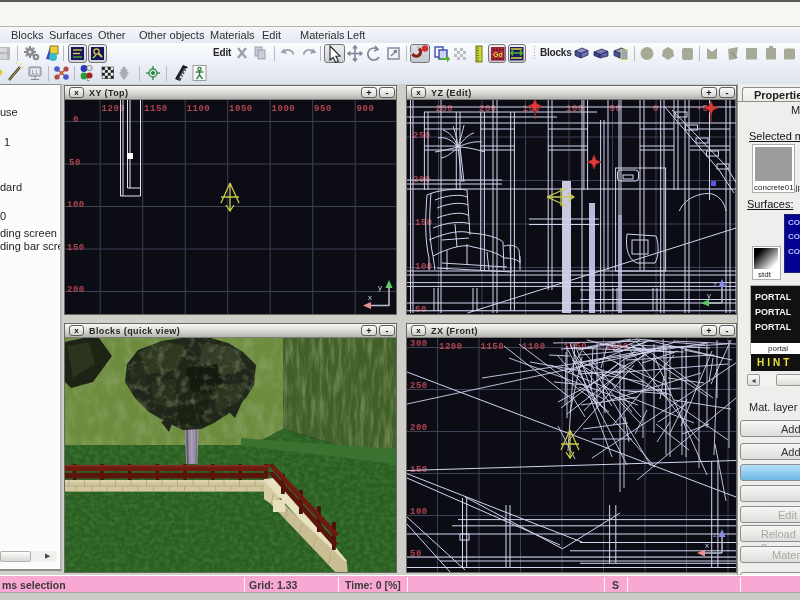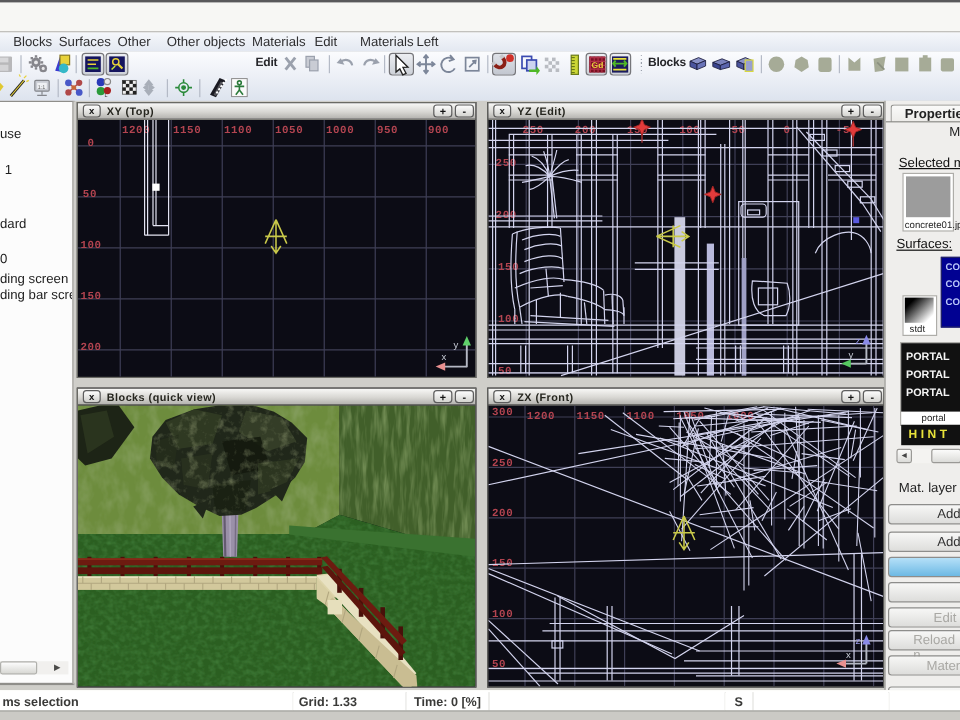--- a/index.html
+++ b/index.html
@@ -22,21 +22,21 @@
 #treethumb{position:absolute;left:0;top:0;width:31px;height:11px;background:linear-gradient(#fdfdfd,#d8d8d4);border:1px solid #b0b0ac;border-radius:2px;}
 .vp{position:absolute;border:1px solid #6a6a64;background:#0c0c15;}
 .vtitle{position:absolute;left:0;top:0;right:0;height:14px;background:linear-gradient(#f8f8f6,#d8d7d3 55%,#b3b2ae);border-bottom:1px solid #7e7e78;}
 .vx{position:absolute;left:4px;top:1px;width:15px;height:11px;border:1px solid #5d5d5d;border-radius:3px;background:linear-gradient(#fdfdfd,#cfcfcb);font-size:8px;font-weight:bold;color:#111;text-align:center;line-height:9px;}
 .vt{position:absolute;left:24px;top:2px;font-size:9px;font-weight:bold;color:#26261f;letter-spacing:0.4px;}
 .vplus,.vminus{position:absolute;top:1px;width:16px;height:11px;border:1px solid #5d5d5d;border-radius:3px;background:linear-gradient(#fdfdfd,#d4d4d0);font-size:9px;font-weight:bold;color:#111;text-align:center;line-height:10px;}
 #props{left:737px;top:84px;width:63px;height:508px;background:#efeeec;border-left:1px solid #94938f;overflow:hidden;}
 .pbtn{position:absolute;left:2px;width:75px;height:17px;border:1px solid #8d8d8b;border-radius:3px;background:linear-gradient(#f7f7f6,#dddddb);}
 .pbt{position:absolute;top:3px;font-size:11px;color:#333;}
 .pbtd{position:absolute;top:3px;font-size:11px;color:#a9a8a4;}
-#status{left:0;top:575px;width:800px;height:18px;background:#ffffff;border-top:1px solid #fcfcfa;}
+#status{left:0;top:575px;width:800px;height:18px;background:#f9a8d4;border-top:1px solid #fcfcfa;}
 .ssep{position:absolute;top:1px;width:1px;height:15px;background:#c6c5c0;border-right:1px solid #fbfbf9;}
 .stxt{position:absolute;top:3px;font-size:10.5px;font-weight:bold;color:#3a3a38;}
 #bottomstrip{left:0;top:592px;width:800px;height:8px;background:#cbcac5;border-top:1px solid #a5a4a0;}
 svg{position:absolute;display:block;}
 </style>
 </head>
 <body>
 <div id="app">
   <div class="abs" id="titlebar"></div>
   <div class="abs" id="menubar">

